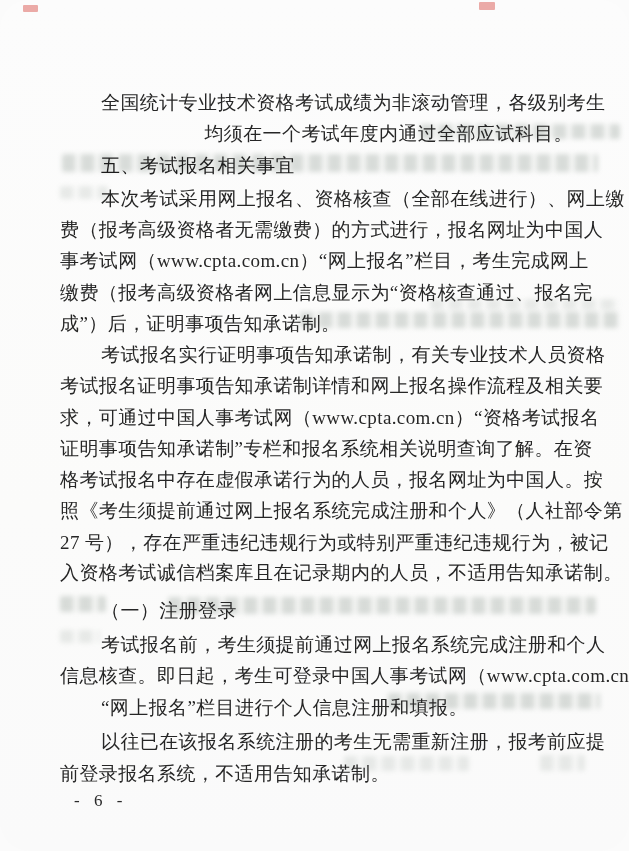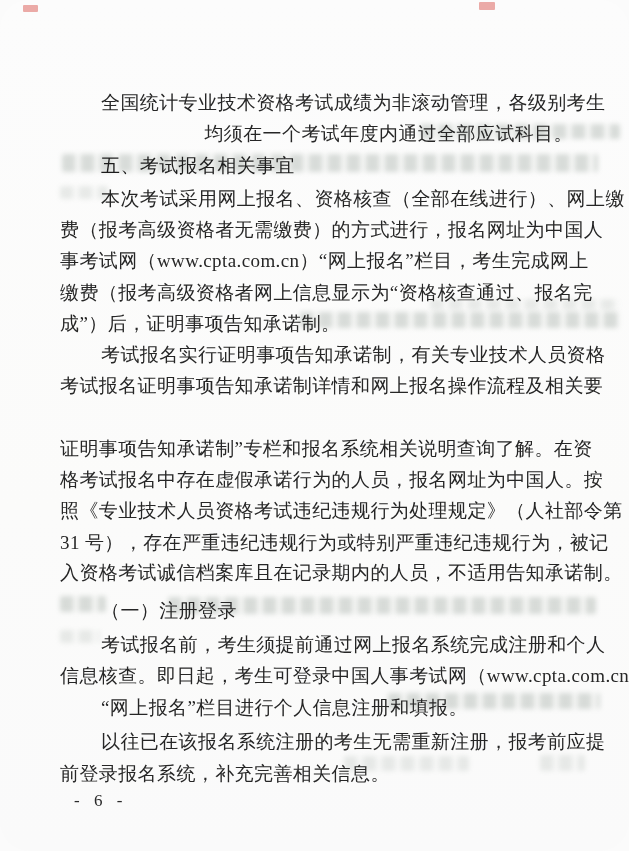--- a/index.html
+++ b/index.html
@@ -68,26 +68,27 @@
   <div class="ln ind j" style="top:88px;">全国统计专业技术资格考试成绩为非滚动管理，各级别考生</div>
   <div class="ln" style="top:119px;text-align:right;">均须在一个考试年度内通过全部应试科目。</div>
   <div class="ln ind hd" style="top:151px;">五、考试报名相关事宜</div>
   <div class="ln ind j" style="top:184px;">本次考试采用网上报名、资格核查（全部在线进行）、网上缴</div>
   <div class="ln j" style="top:215px;font-family:Liberation Serif, serif;">费（报考高级资格者无需缴费）的方式进行，报名网址为中国人</div>
   <div class="ln j" style="top:246px;">事考试网（www.cpta.com.cn）“网上报名”栏目，考生完成网上</div>
   <div class="ln j" style="top:278px;">缴费（报考高级资格者网上信息显示为“资格核查通过、报名完</div>
   <div class="ln" style="top:309px;">成”）后，证明事项告知承诺制。</div>
   <div class="ln ind j" style="top:340px;">考试报名实行证明事项告知承诺制，有关专业技术人员资格</div>
   <div class="ln j" style="top:371px;">考试报名证明事项告知承诺制详情和网上报名操作流程及相关要</div>
+  <div class="ln j" style="top:403px;">求，可通过中国人事考试网（www.cpta.com.cn）“资格考试报名</div>
   <div class="ln j" style="top:434px;">证明事项告知承诺制”专栏和报名系统相关说明查询了解。在资</div>
   <div class="ln j" style="top:465px;">格考试报名中存在虚假承诺行为的人员，报名网址为中国人。按</div>
-  <div class="ln j" style="top:496px;">照《专业技术人员资格考试违纪违规行为处理规定》（人社部令第</div>
-  <div class="ln j" style="top:528px;">31 号），存在严重违纪违规行为或特别严重违纪违规行为，被记</div>
+  <div class="ln j" style="top:496px;">照《考生须提前通过网上报名系统完成注册和个人》（人社部令第</div>
+  <div class="ln j" style="top:528px;">27 号），存在严重违纪违规行为或特别严重违纪违规行为，被记</div>
   <div class="ln" style="top:558px;text-align:center;">入资格考试诚信档案库且在记录期内的人员，不适用告知承诺制。</div>
   <div class="ln ind" style="top:596px;">（一）注册登录</div>
   <div class="ln ind j" style="top:630px;">考试报名前，考生须提前通过网上报名系统完成注册和个人</div>
   <div class="ln j" style="top:661px;">信息核查。即日起，考生可登录中国人事考试网（www.cpta.com.cn）</div>
   <div class="ln" style="top:693px;margin-left:41px;">“网上报名”栏目进行个人信息注册和填报。</div>
   <div class="ln ind j" style="top:727px;">以往已在该报名系统注册的考生无需重新注册，报考前应提</div>
-  <div class="ln" style="top:759px;">前登录报名系统，补充完善相关信息。</div>
+  <div class="ln" style="top:759px;">前登录报名系统，不适用告知承诺制。</div>
 
   <div class="pageno">- 6 -</div>
 </div>
 
 </body></html>

